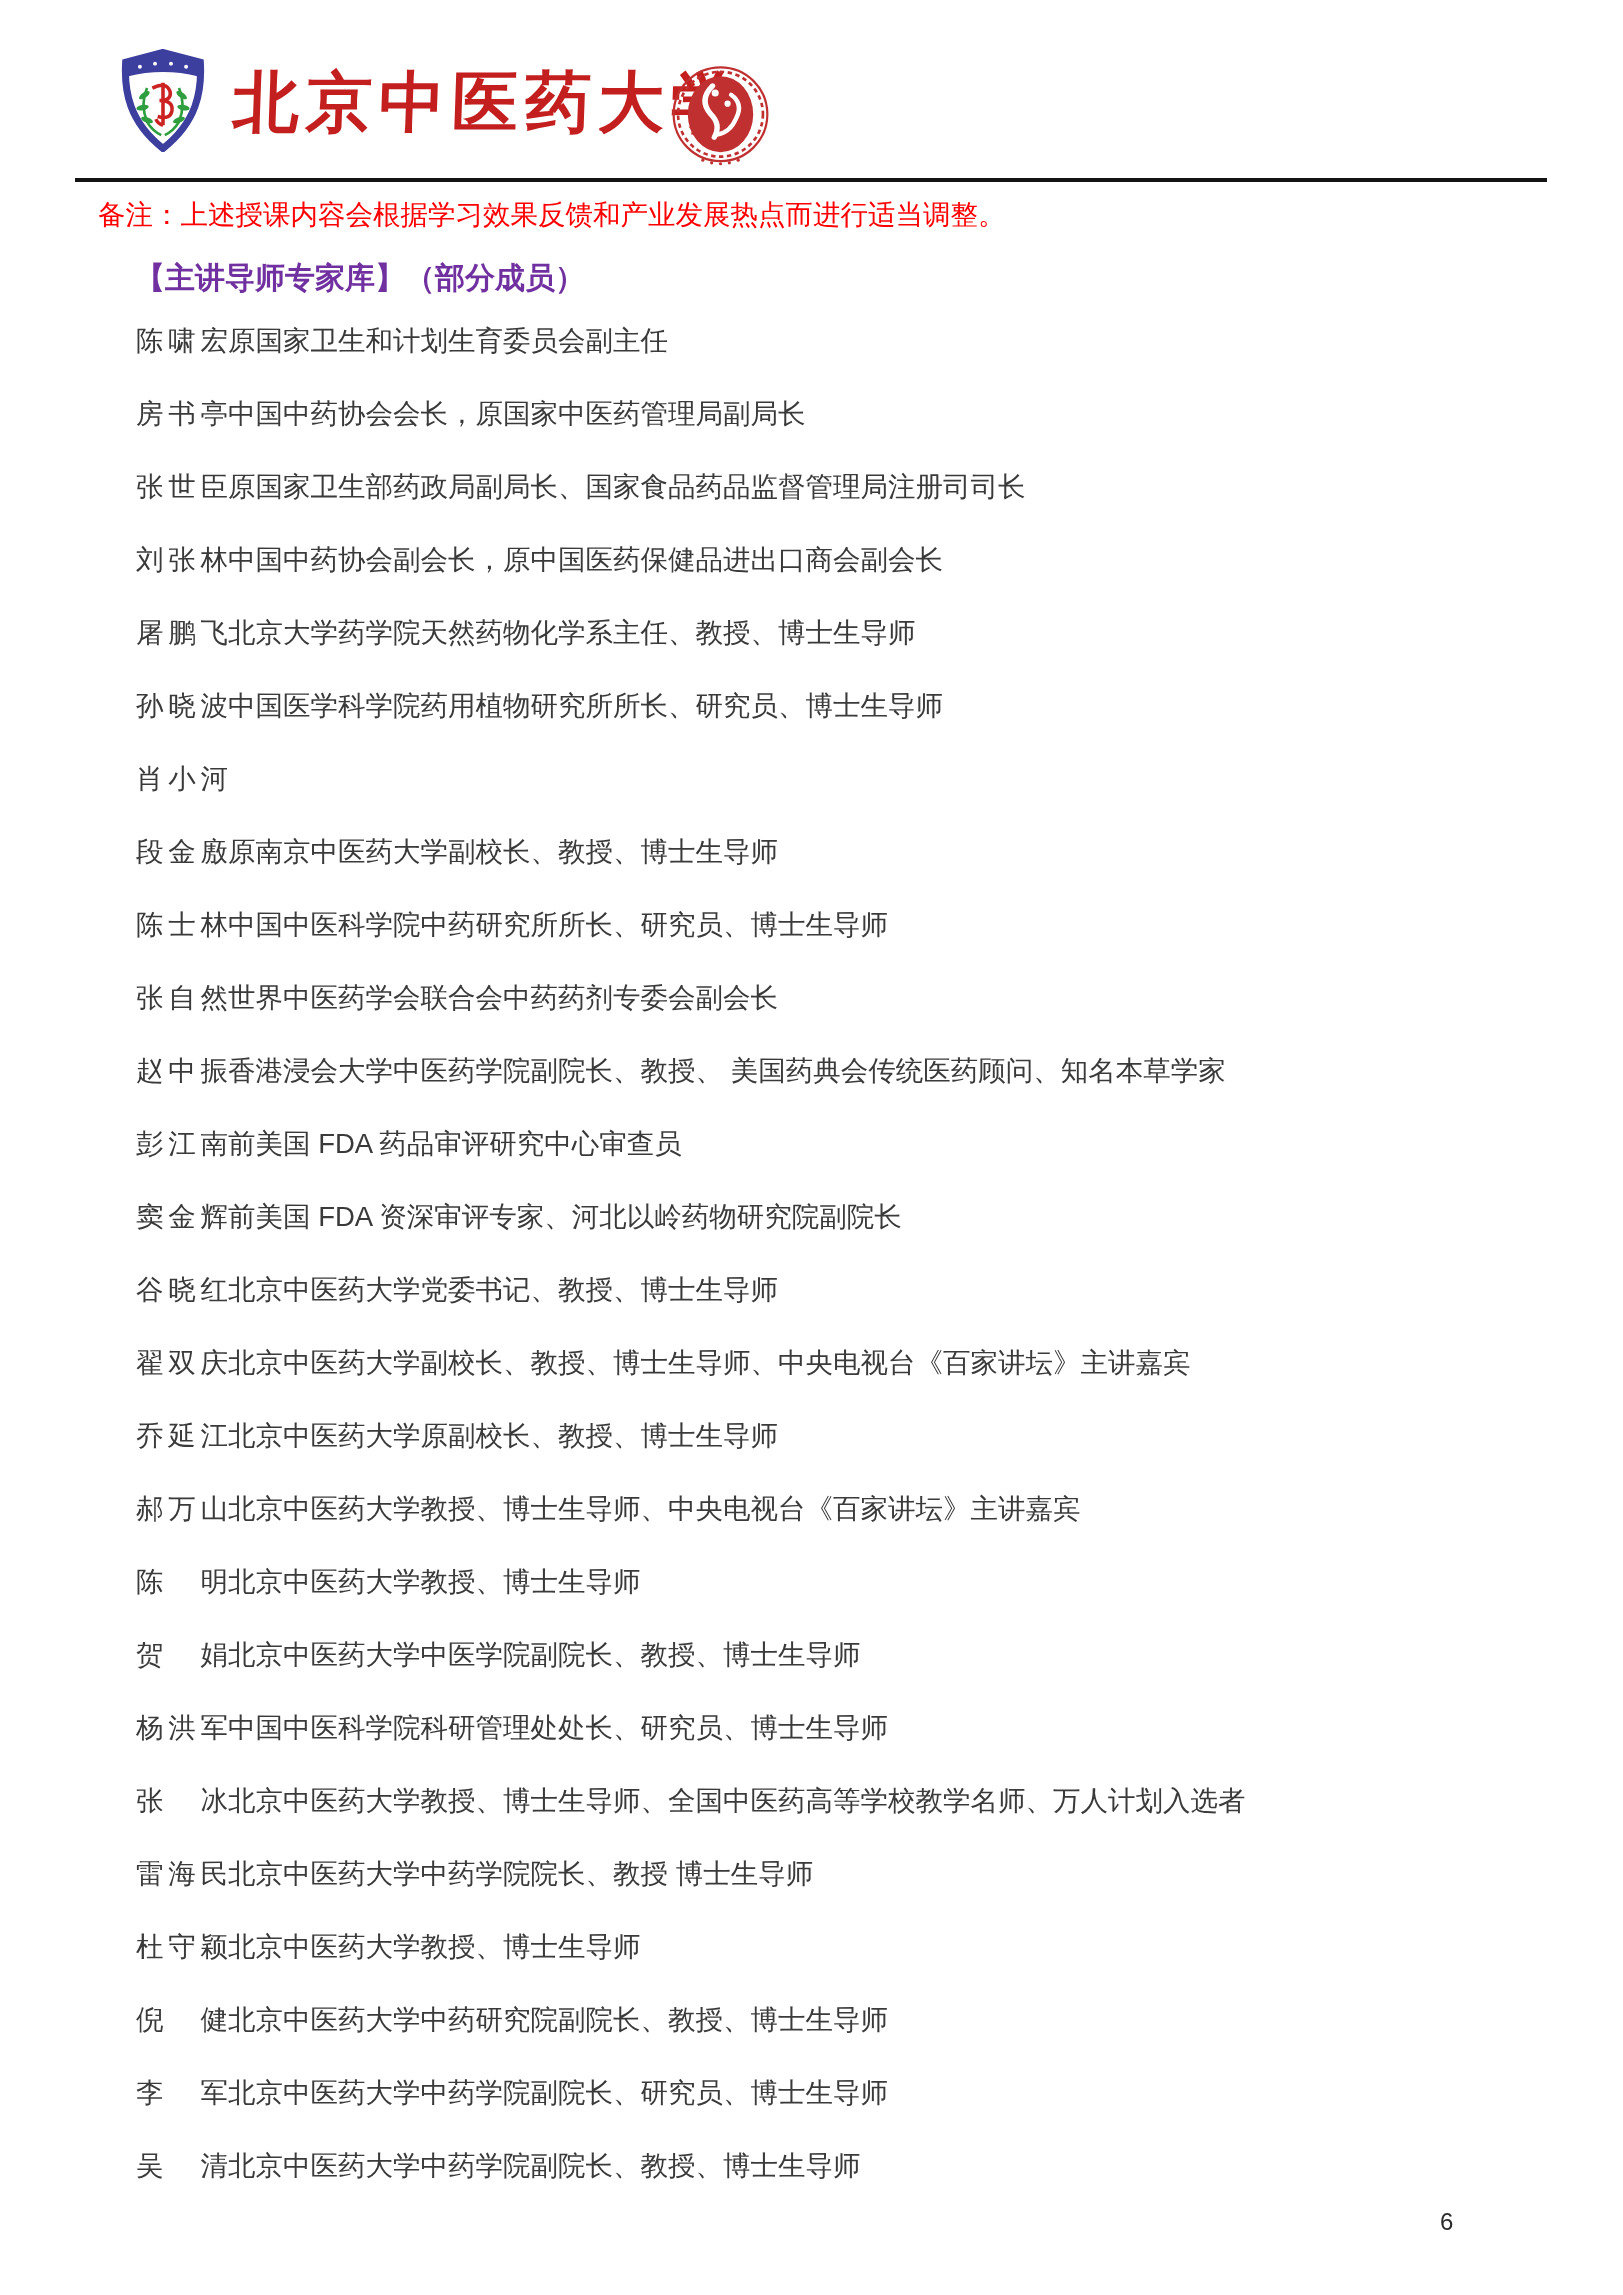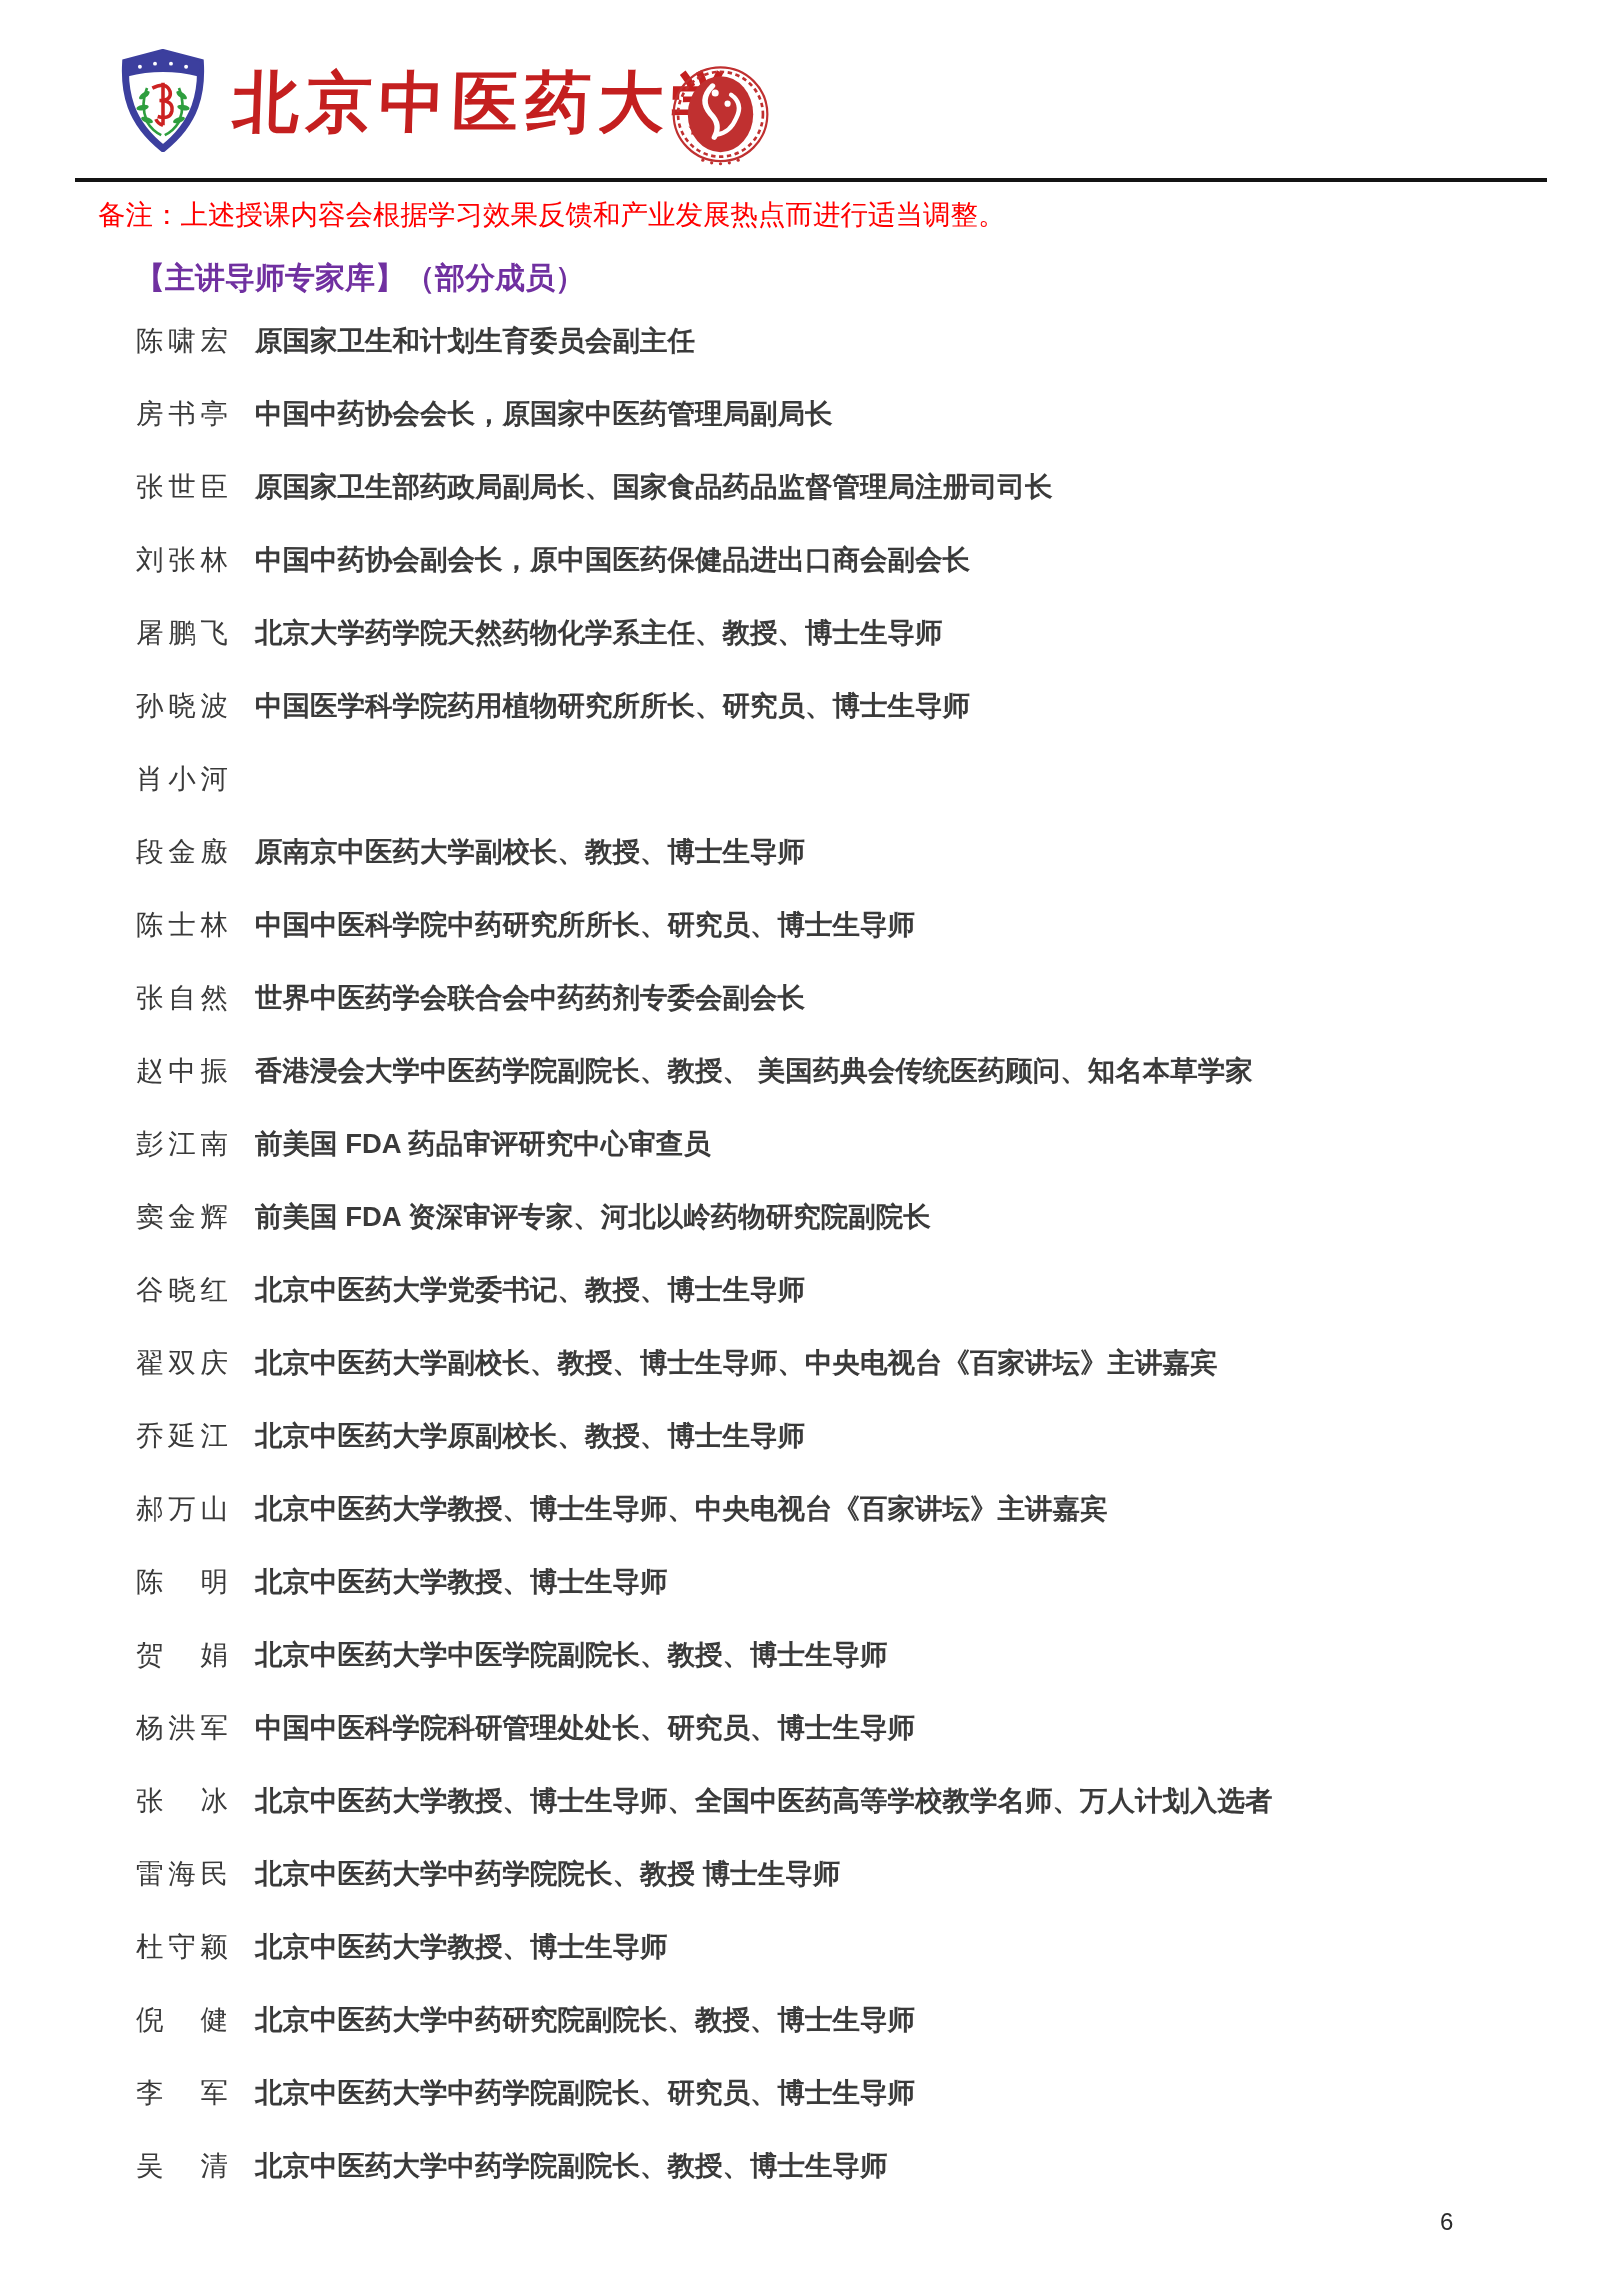--- a/index.html
+++ b/index.html
@@ -35,21 +35,21 @@
   .row{
     display:flex;align-items:flex-start;
     height:73px;
     font-size:27.5px;line-height:1.25;color:#3a3a3a;
   }
   .ename{
     flex:0 0 92px;width:92px;
     text-align:justify;text-align-last:justify;
     white-space:nowrap;
   }
-  .etitle{flex:1;margin-left:27px;white-space:nowrap;font-weight:bold;}
+  .etitle{flex:1;white-space:nowrap;}
   
   .pagenum{position:absolute;left:1440px;top:2208px;font-size:24px;color:#2b2b2b;}
 </style>
 </head>
 <body>
 
 <div class="page">
 
   <div class="hdr-logo">
     <svg width="96" height="103" viewBox="0 0 108 116" xmlns="http://www.w3.org/2000/svg">

